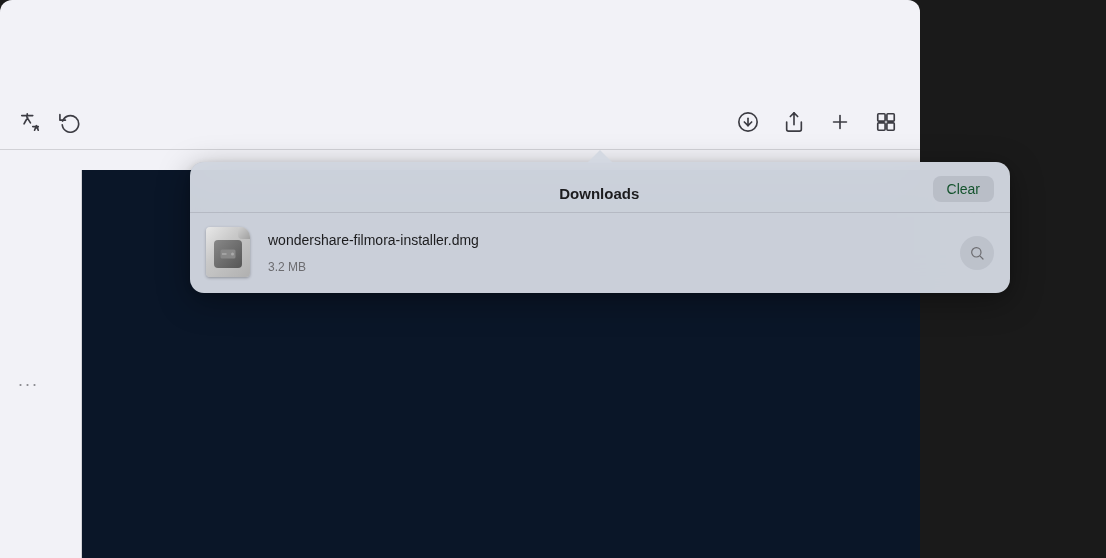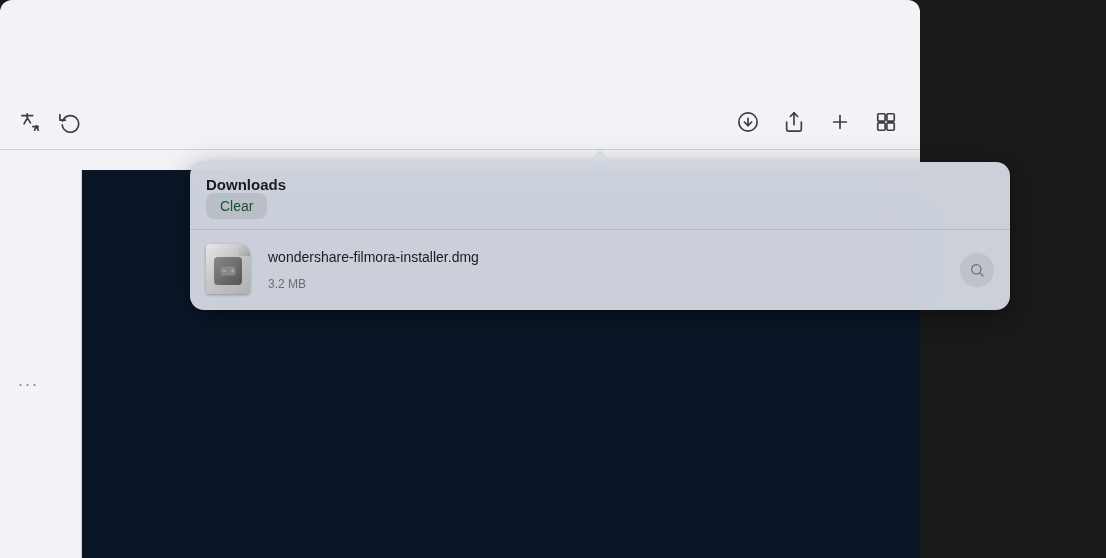--- a/index.html
+++ b/index.html
@@ -121,24 +121,23 @@
       transform: translateX(-50%);
       width: 0;
       height: 0;
       border-left: 13px solid transparent;
       border-right: 13px solid transparent;
       border-bottom: 13px solid rgba(210, 215, 225, 0.96);
     }
 
     .popover-header {
       display: flex;
-      align-items: flex-start;
+      align-items: flex-end;
       justify-content: space-between;
       padding: 14px 16px 10px 16px;
-      flex-direction: column;
     }
 
     .popover-title {
       font-size: 15px;
       font-weight: 600;
       color: #1c1c1e;
       flex: 1;
       text-align: center;
     }
 

